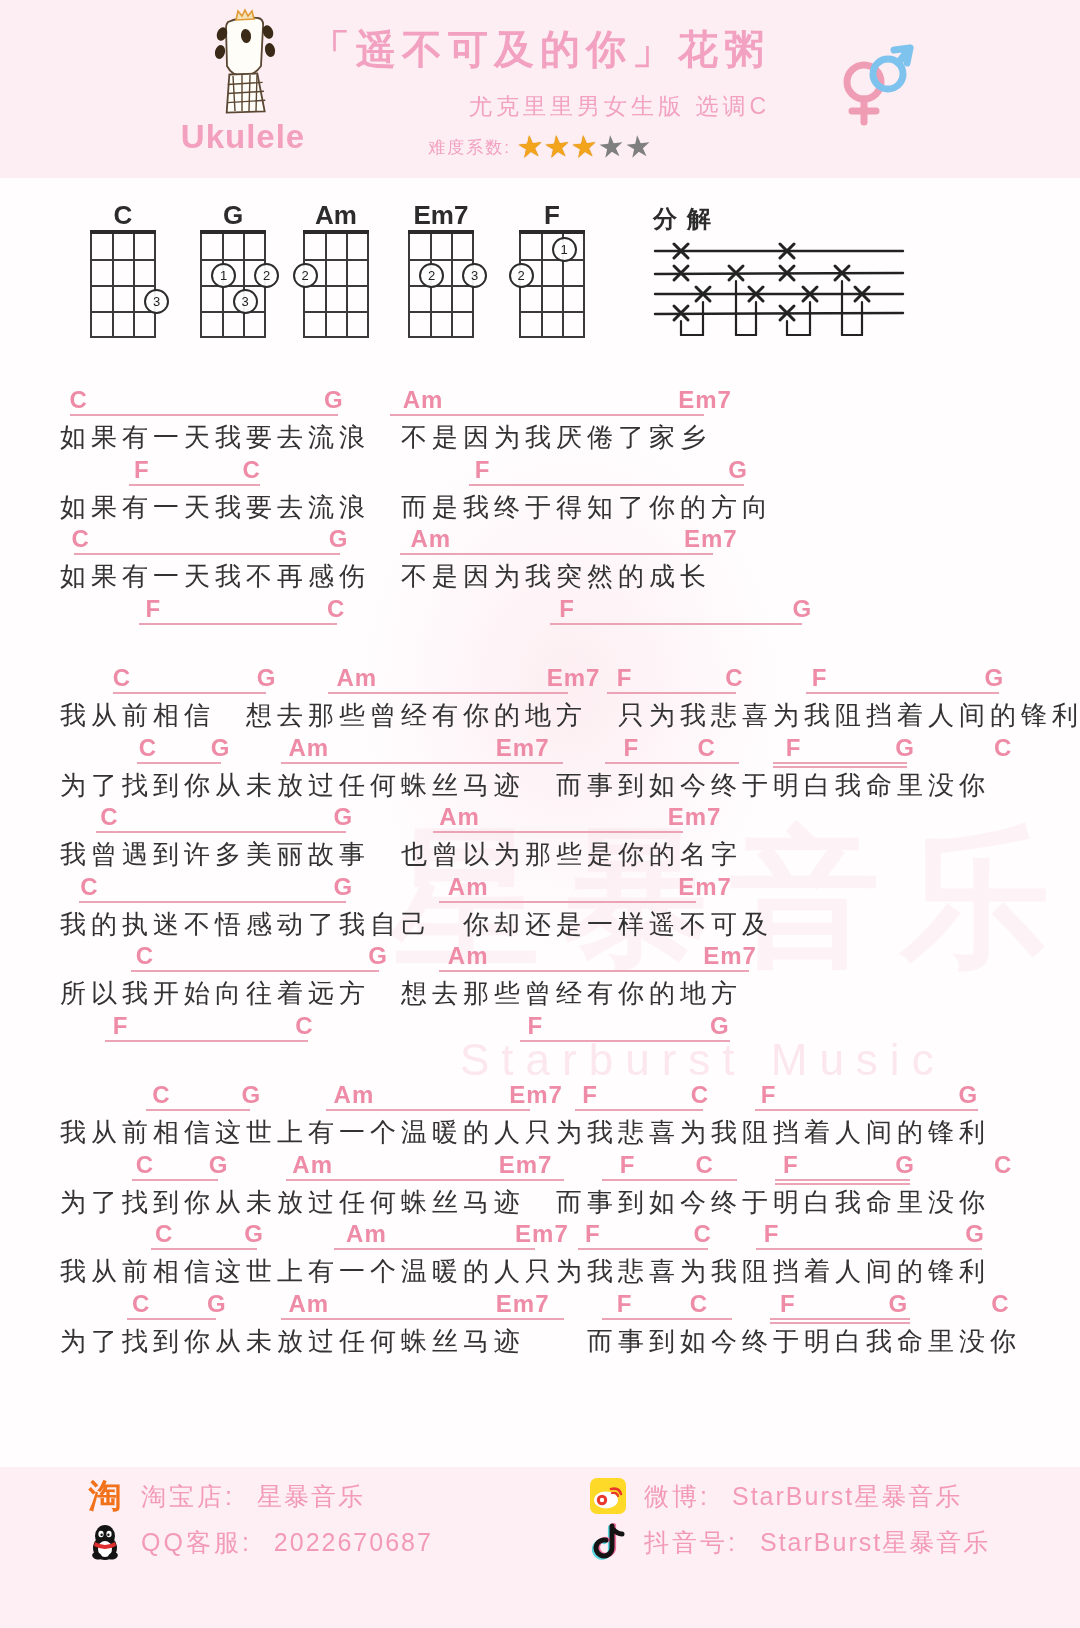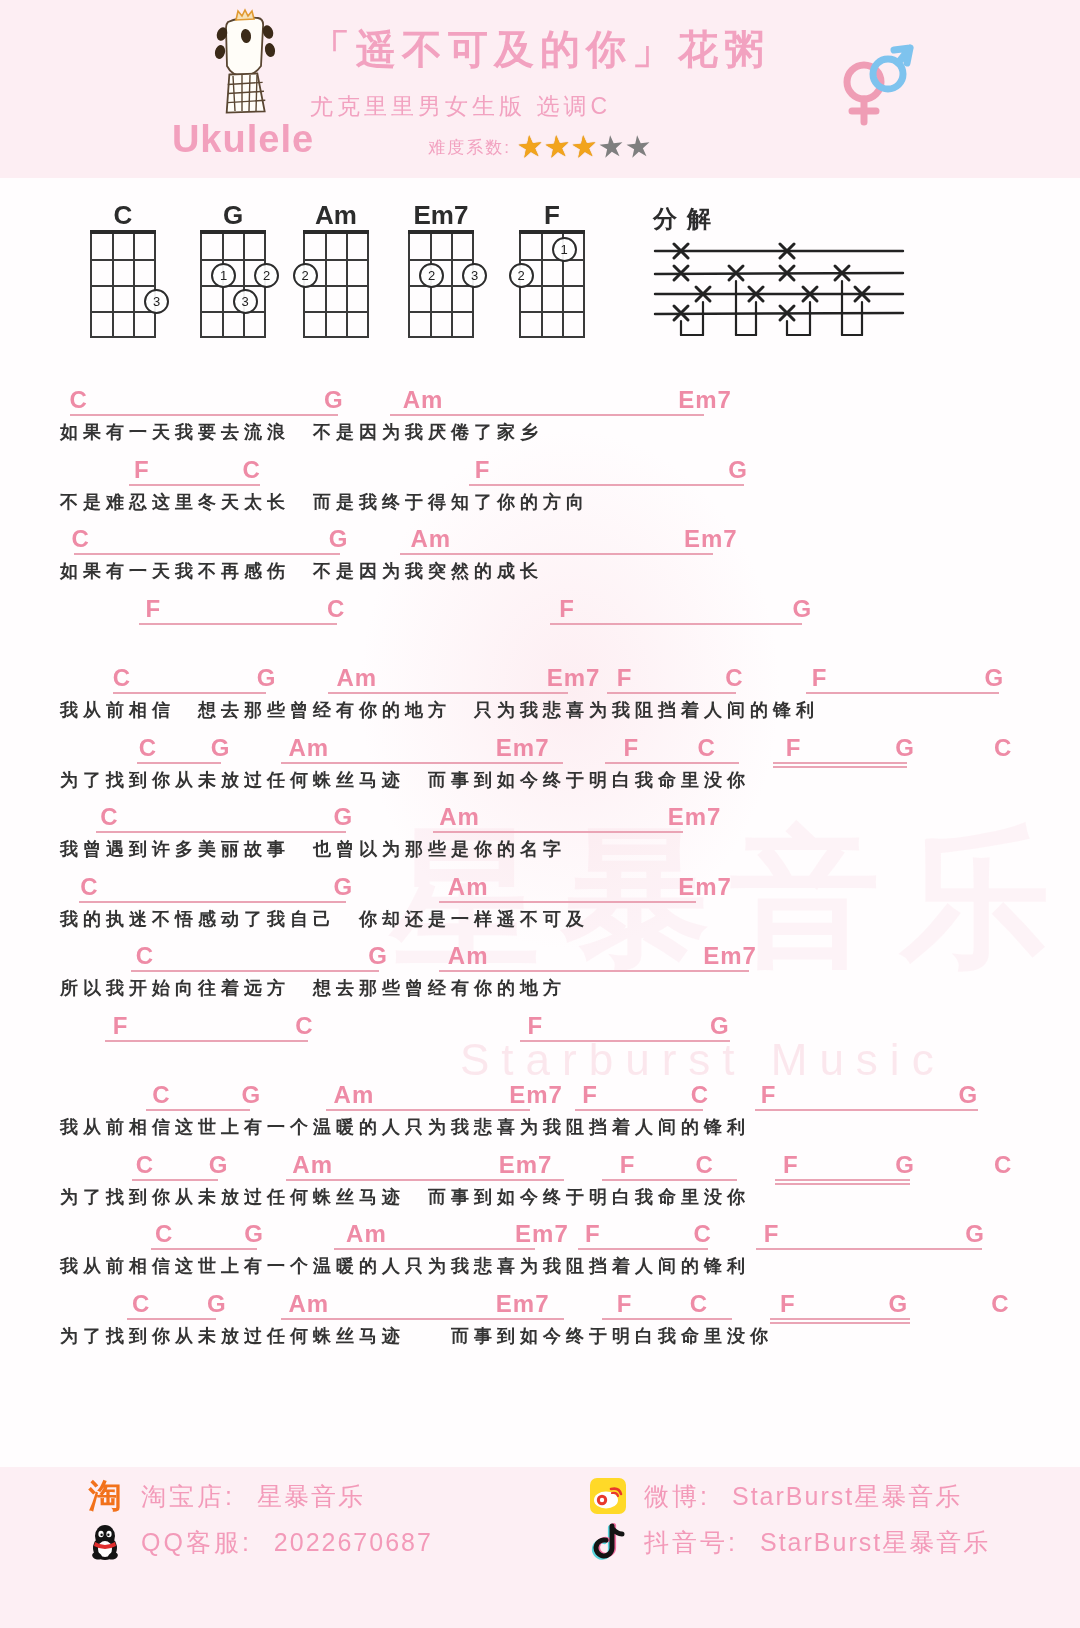--- a/index.html
+++ b/index.html
@@ -7,22 +7,22 @@
     width:1080px;height:1628px;position:relative;overflow:hidden;
     background:#fffdfe;
     font-family:"Liberation Sans","DejaVu Sans",sans-serif;
   }
   
   .header{
     position:absolute;left:0;top:0;width:1080px;height:178px;
     background:#fdeef3;
   }
   .logo-block{position:absolute;left:168px;top:8px;width:150px;text-align:center;}
-  .logo-text{color:#f2a0bd;font-size:38px;letter-spacing:1px;margin-top:-6px;font-weight:bold;}
-  .title-block{position:absolute;left:50%;top:22px;transform:translateX(-50%);text-align:left;white-space:nowrap;}
+  .logo-text{color:#f2a0bd;font-size:33px;letter-spacing:1px;margin-top:-6px;font-weight:bold;}
+  .title-block{position:absolute;left:50%;top:22px;transform:translateX(-50%);text-align:right;white-space:nowrap;}
   .song-title{color:#f2a2c0;font-size:40px;font-weight:bold;letter-spacing:6px;}
   .song-subtitle{color:#f2a2c0;font-size:23px;margin-top:14px;letter-spacing:4px;}
   .difficulty-row{margin-top:10px;display:flex;align-items:center;justify-content:center;gap:6px;}
   .difficulty-label{color:#f2a2c0;font-size:17px;letter-spacing:2px;}
   .star{font-size:30px;line-height:30px;display:inline-block;transform:rotate(-6deg);}
   .star.on{color:#f2a41c;text-shadow:0 0 1px #c97c10;}
   .star.off{color:#7f7f7f;}
   .gender-svg{position:absolute;left:836px;top:36px;}
   
   .chords-row{position:absolute;left:0;top:200px;width:1080px;height:170px;}
@@ -37,21 +37,21 @@
   }
   .pattern-block{position:absolute;left:653px;top:3px;}
   .pattern-label{color:#2c2c2c;font-size:24px;letter-spacing:10px;font-weight:bold;}
   
   .sheet{position:absolute;left:60px;top:386px;width:960px;}
   .sheet-line{position:relative;height:69.5px;}
   .chord-row{position:relative;height:30px;}
   .chord-label{position:absolute;top:0;color:#ee8ba6;font-size:24px;font-weight:bold;letter-spacing:1px;}
   .chord-underline{position:absolute;top:28px;height:2px;background:#eaa4b5;}
   .chord-underline.dbl{box-shadow:0 4px 0 #eaa4b5;}
-  .lyric-text{margin-top:4px;color:#333;font-size:18px;letter-spacing:5px;white-space:nowrap;font-weight:700;}
+  .lyric-text{margin-top:4px;color:#333;font-size:26px;letter-spacing:5px;white-space:nowrap;font-weight:400;}
   
   .wm{position:absolute;pointer-events:none;}
   .wm-blob{left:360px;top:430px;width:420px;height:520px;border-radius:50%;
     background:radial-gradient(closest-side,rgba(250,214,223,.38),rgba(250,214,223,0));}
   .wm-cn{left:390px;top:800px;font-size:150px;color:#e86a94;opacity:.06;letter-spacing:20px;font-weight:bold;white-space:nowrap;}
   .wm-en{left:460px;top:1035px;font-size:44px;color:#ef9cb4;opacity:.22;letter-spacing:12px;white-space:nowrap;}
   
   .footer{
     position:absolute;left:0;top:1467px;width:1080px;height:161px;background:#fdeff4;
   }
@@ -251,21 +251,21 @@
     </div>
     <div class="sheet-line">
       <div class="chord-row">
         <span class="chord-label" style="left: 7.7%;">F</span>
         <span class="chord-label" style="left: 19%;">C</span>
         <span class="chord-label" style="left: 43.2%;">F</span>
         <span class="chord-label" style="left: 69.6%;">G</span>
         <div class="chord-underline" style="left: 7.2%; width: 13.6%;"></div>
         <div class="chord-underline" style="left: 42.6%; width: 28.7%;"></div>
       </div>
-      <div class="lyric-text">不是难忍这里冬天太长　而是我终于得知了你的方向</div>
+      <div class="lyric-text">如果有一天我要去流浪　而是我终于得知了你的方向</div>
     </div>
     <div class="sheet-line">
       <div class="chord-row">
         <span class="chord-label" style="left: 1.2%;">C</span>
         <span class="chord-label" style="left: 28%;">G</span>
         <span class="chord-label" style="left: 36.5%;">Am</span>
         <span class="chord-label" style="left: 65%;">Em7</span>
         <div class="chord-underline" style="left: 1.5%; width: 27.7%;"></div>
         <div class="chord-underline" style="left: 35.4%; width: 32.6%;"></div>
       </div>

